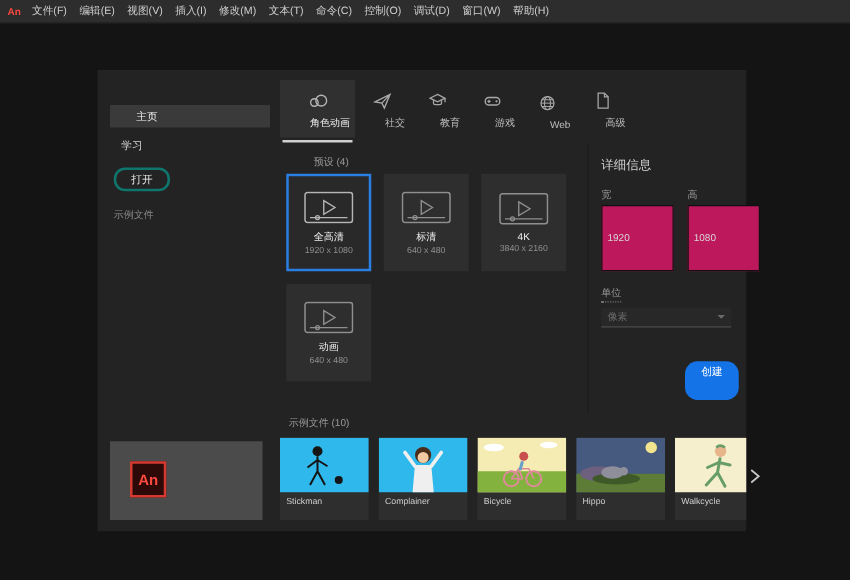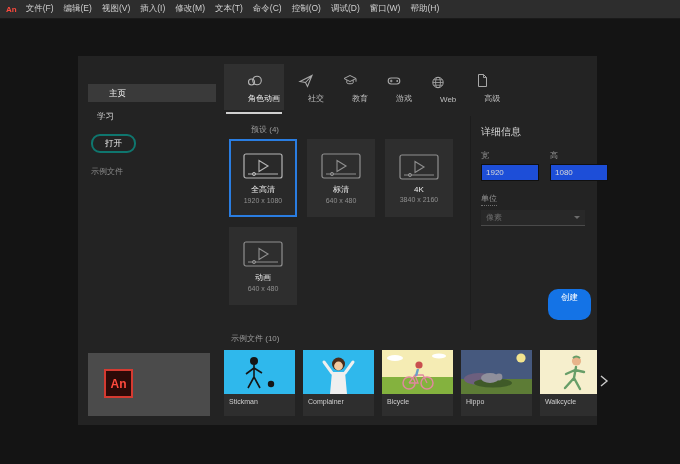--- a/index.html
+++ b/index.html
@@ -52,22 +52,22 @@
   .pname{font-size:8px;color:#ececec;margin-top:3px;}
   .pdims{font-size:7px;color:#8f8f8f;}
   
   .details{position:absolute;left:392px;top:60px;width:127px;height:214px;box-sizing:border-box;
     border-left:1px solid #1c1c1c;padding:9px 10px;}
   .d-header{font-size:10px;color:#d6d6d6;margin-bottom:11px;}
   .d-row{display:flex;gap:11px;margin-bottom:12px;}
   .d-field{display:flex;flex-direction:column;gap:3px;}
   .d-label{font-size:8px;color:#9a9a9a;}
   .d-label.dotted{border-bottom:1px dotted #6f6f6f;align-self:flex-start;padding-bottom:1px;}
-  .d-input{width:48px;height:15px;background:#1d4ed8;border:1px solid #101010;color:#d8d8d8;
-    font-size:8px;padding:0 4px;font-family:"Liberation Sans",sans-serif;box-sizing:content-box;}
+  .d-input{width:48px;height:15px;background:#be185d;border:1px solid #101010;color:#d8d8d8;
+    font-size:8px;padding:18px 4px;font-family:"Liberation Sans",sans-serif;box-sizing:content-box;}
   .d-select{width:104px;height:16px;background:#282828;border-bottom:1px solid #4a4a4a;
     display:flex;align-items:center;justify-content:space-between;padding:0 5px;font-size:8px;box-sizing:border-box;margin-bottom:12px;}
   .d-select.disabled{color:#6b6b6b;}
   .d-select.active{color:#dcdcdc;}
   .sel-caret{width:0;height:0;border-left:3px solid transparent;border-right:3px solid transparent;border-top:3.5px solid currentColor;}
   .create-btn{position:absolute;right:6px;bottom:10px;background:#1473e6;color:#ffffff;
     font-size:8.5px;border:none;border-radius:10px;padding:3px 13px 16px;font-family:"Liberation Sans",sans-serif;}
   
   .samples-header{position:absolute;left:153px;top:277px;font-size:8px;color:#9b9b9b;}
   .samples-row{position:absolute;left:146px;top:294px;width:373px;height:66px;display:flex;gap:8px;overflow:hidden;}

